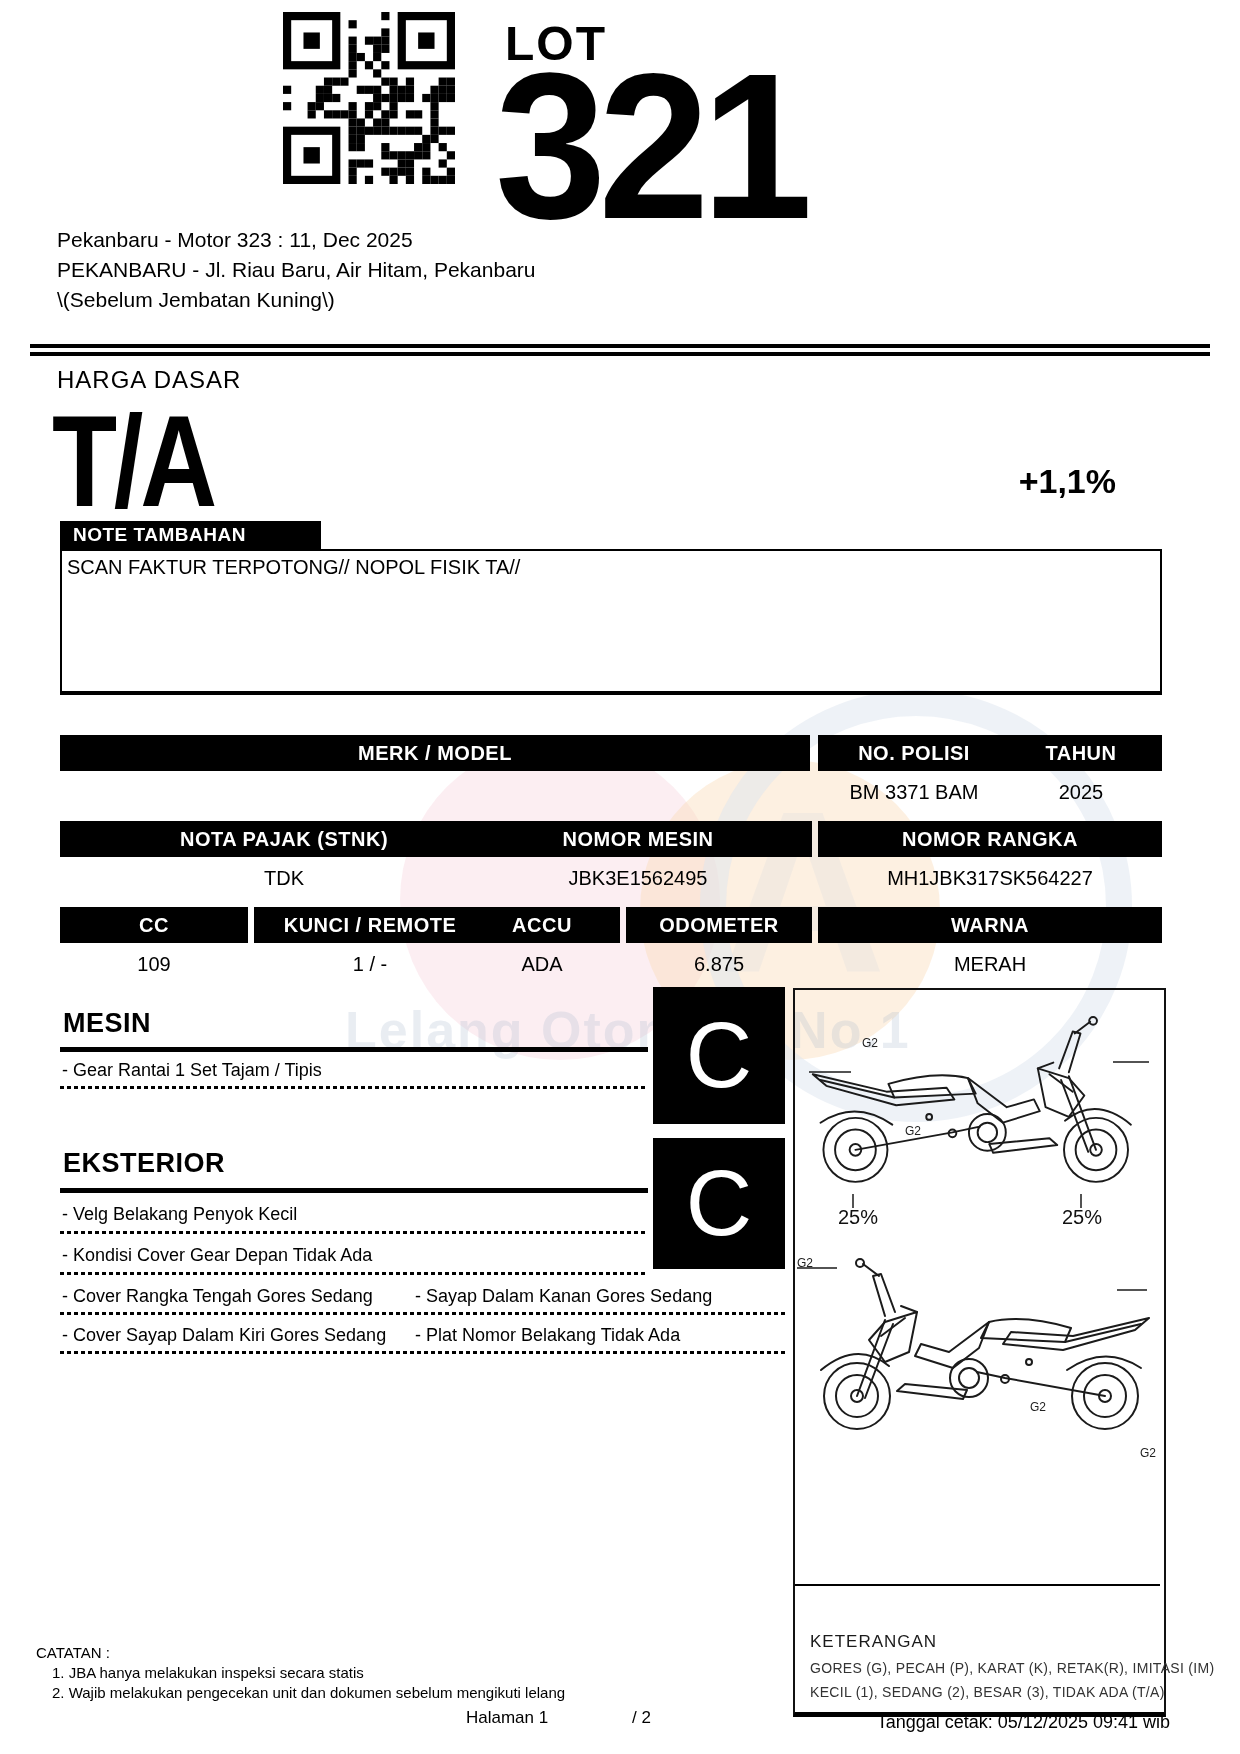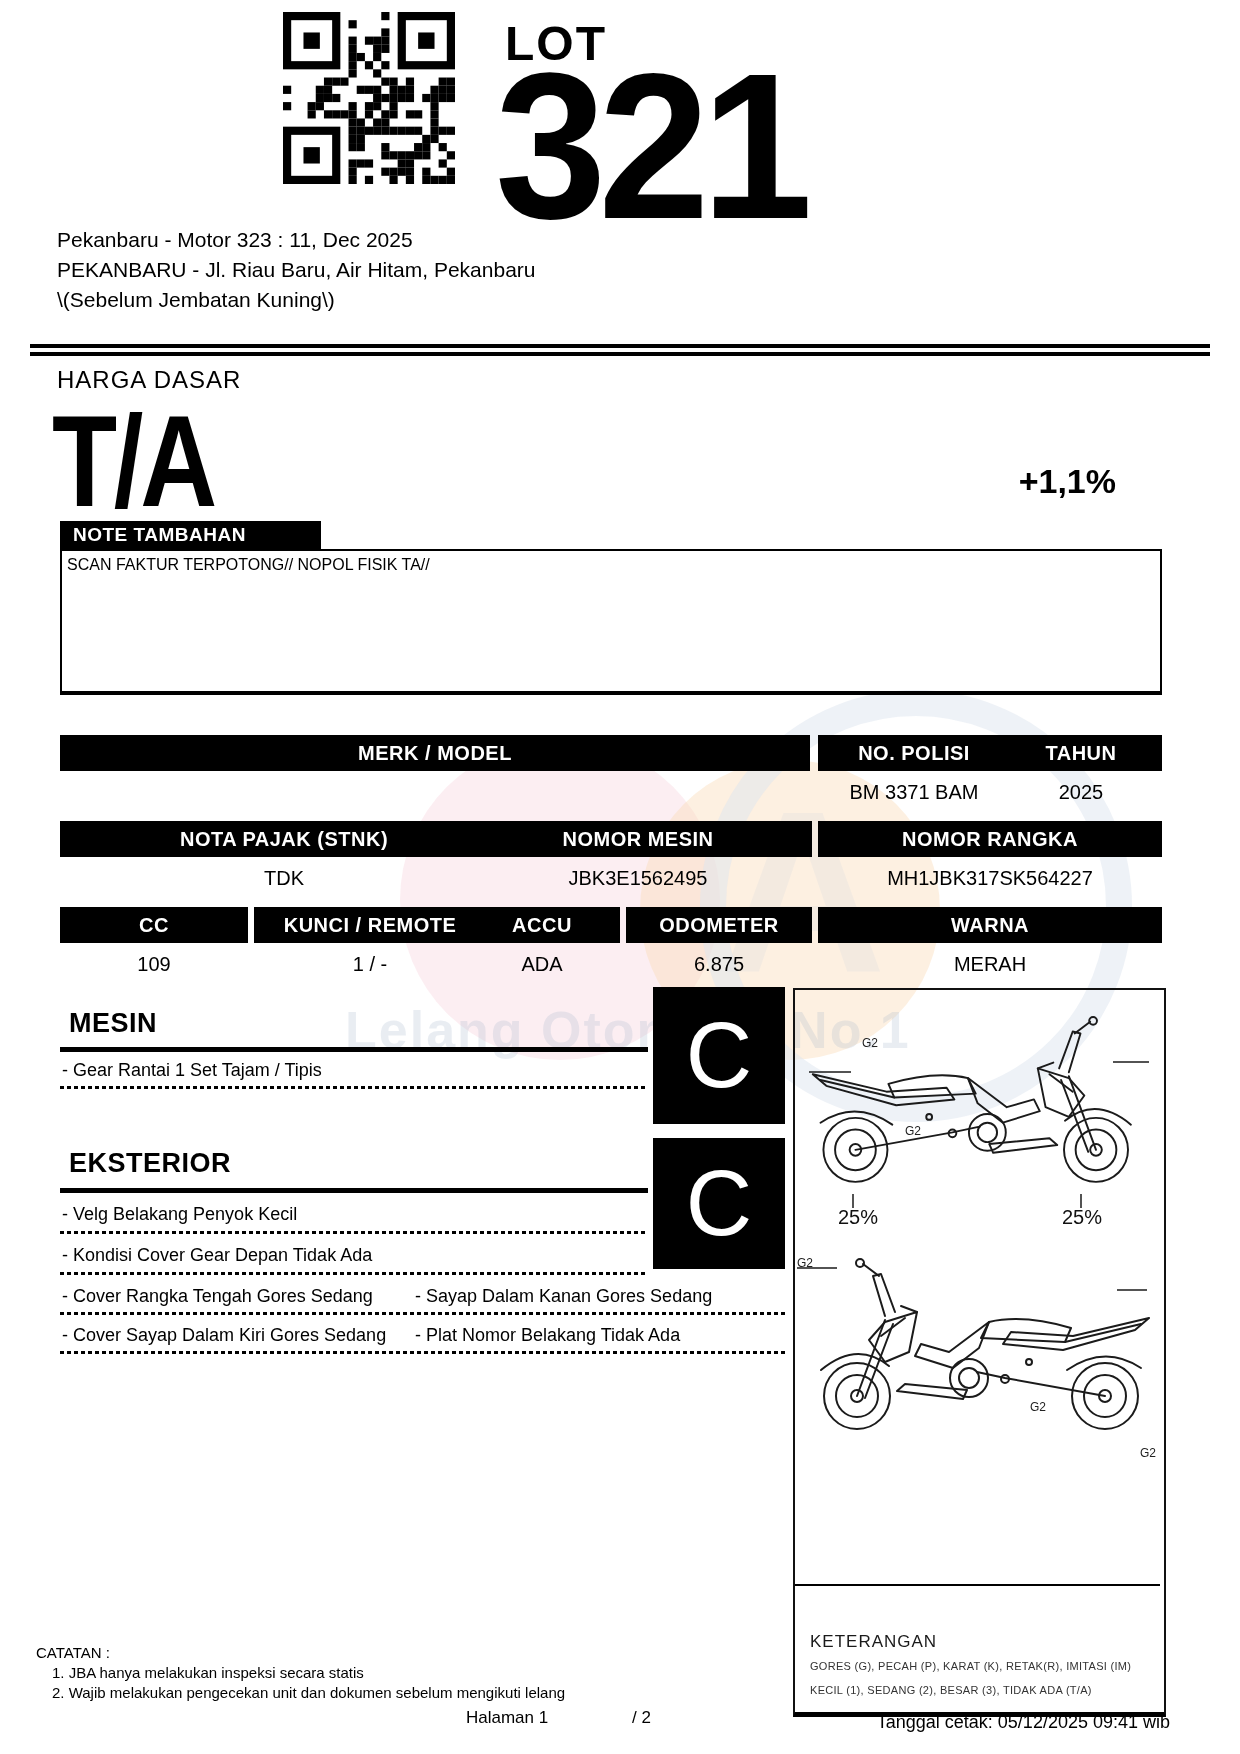--- a/index.html
+++ b/index.html
@@ -13,45 +13,45 @@
   
   .lot-label{font-size:48px;font-weight:bold;letter-spacing:2px;}
   .lot-number{font-size:200px;font-weight:bold;letter-spacing:-8px;line-height:1;transform:scaleY(1.04);transform-origin:top left;}
   .info-line{font-size:21px;line-height:30px;white-space:nowrap;}
   .rule{background:#000;height:4px;}
   .harga-label{font-size:24px;letter-spacing:1px;}
   .harga-value{font-size:130px;font-weight:bold;line-height:1;transform:scaleX(.82);transform-origin:left top;letter-spacing:-4px;}
   .pct{font-size:34px;font-weight:bold;}
   .note-label{background:#000;color:#fff;font-size:19px;font-weight:bold;line-height:28px;padding-left:13px;letter-spacing:.5px;}
   .note-box{border:2px solid #000;border-bottom-width:4px;}
-  .note-text{font-size:16px;}
+  .note-text{font-size:20px;}
   
   .th{position:absolute;height:36px;background:#000;color:#fff;font-size:20px;font-weight:bold;
       text-align:center;line-height:36px;letter-spacing:.5px;}
   .tv{position:absolute;font-size:20px;text-align:center;white-space:nowrap;}
   .rA{top:735px;} .rAv{top:781px;}
   .rB{top:821px;} .rBv{top:867px;}
   .rC{top:907px;} .rCv{top:953px;}
   .cA1{left:60px;width:750px;} .cA2{left:818px;width:192px;} .cA3{left:1000px;width:162px;}
   .cB1{left:60px;width:448px;} .cB2{left:464px;width:348px;} .cB3{left:818px;width:344px;}
   .cC1{left:60px;width:188px;} .cC2{left:254px;width:232px;} .cC3{left:464px;width:156px;}
   .cC4{left:626px;width:186px;} .cC5{left:818px;width:344px;}
   
-  .sec-title{font-size:27px;font-weight:bold;letter-spacing:.5px;margin-left:6px;}
+  .sec-title{font-size:27px;font-weight:bold;letter-spacing:.5px;}
   .sec-rule{background:#000;height:5px;}
   .sec-item{font-size:18px;white-space:nowrap;}
   .dots{height:3px;background:repeating-linear-gradient(90deg,#000 0 4px,transparent 4px 7px);}
   .grade-box{position:absolute;left:653px;width:132px;background:#000;color:#fff;
              display:flex;align-items:center;justify-content:center;font-size:92px;}
   
   .diagram-box{border:2px solid #111;border-bottom:5px solid #000;}
   .dmg-label{position:absolute;font-size:12px;color:#222;}
   .pct-label{position:absolute;font-size:20px;color:#111;}
   .ket-title{font-size:17px;letter-spacing:1px;color:#1a1a1a;}
-  .ket-line{font-size:11px;color:#333;letter-spacing:.3px;white-space:nowrap;}
+  .ket-line{font-size:14px;color:#333;letter-spacing:.3px;white-space:nowrap;}
   
   .foot{font-size:15px;}
   .page-num{font-size:17px;}
   .printed{font-size:18px;text-align:right;}
 </style>
 </head>
 <body>
 
 <div class="page">
 

